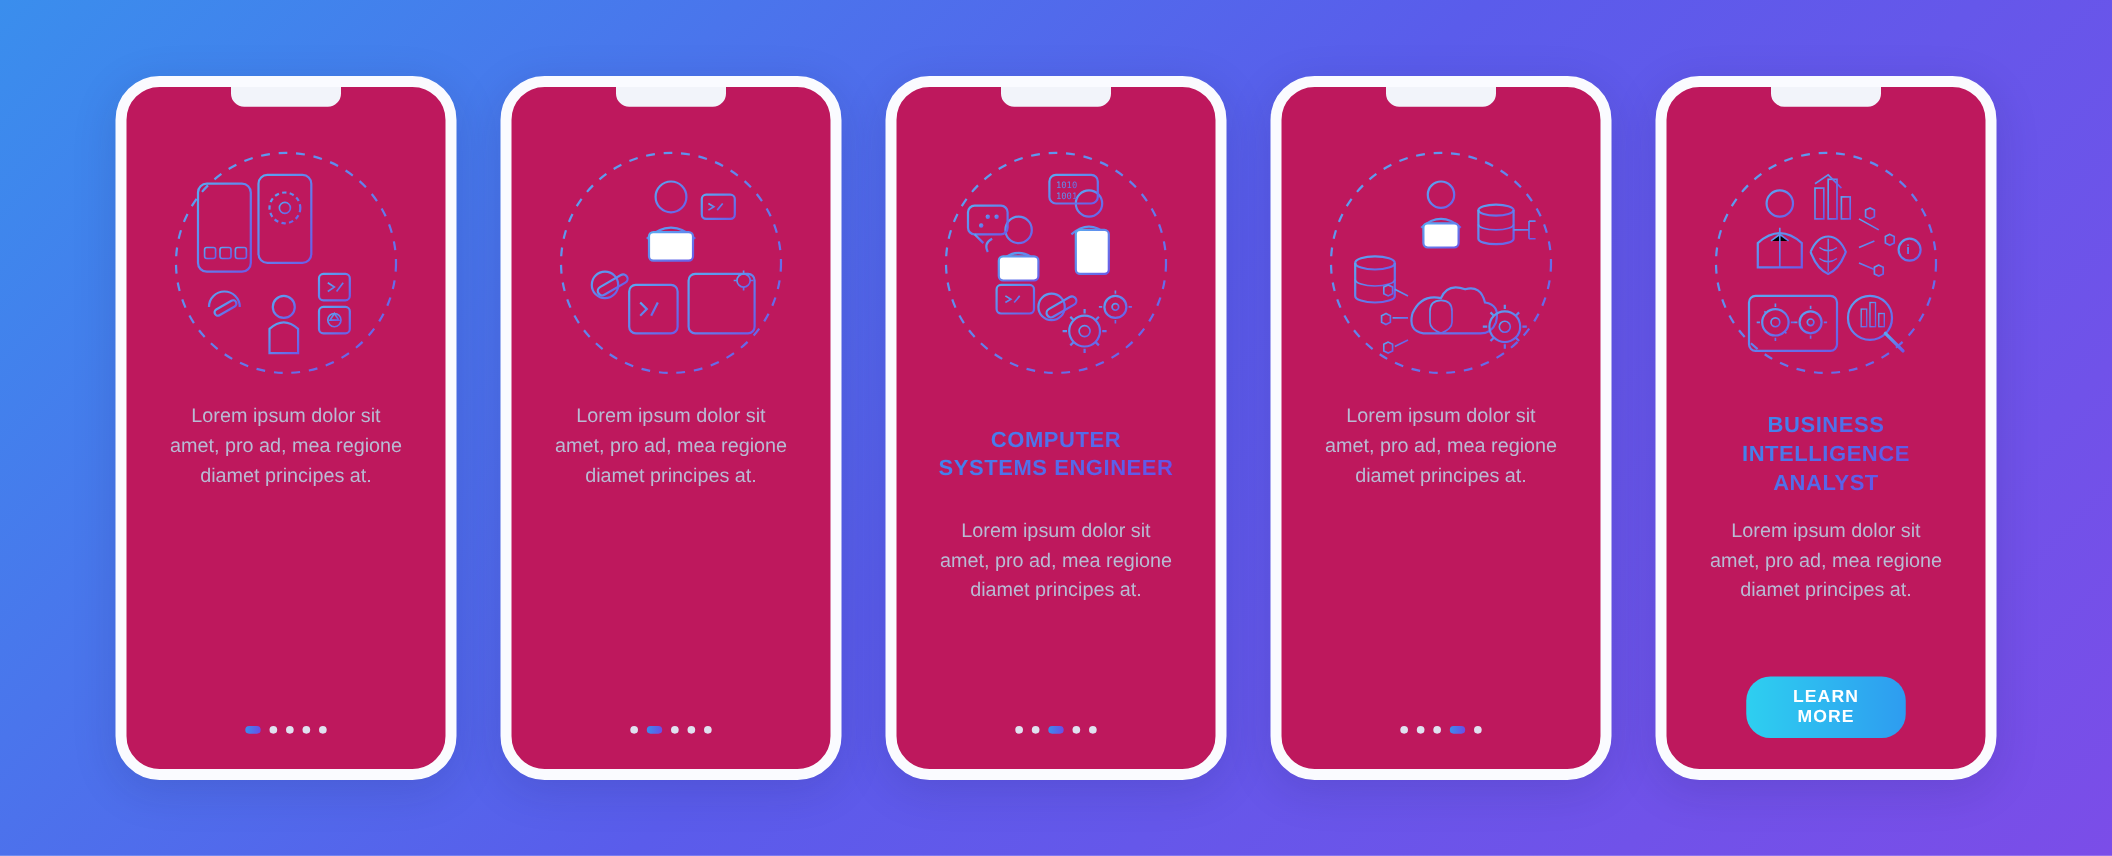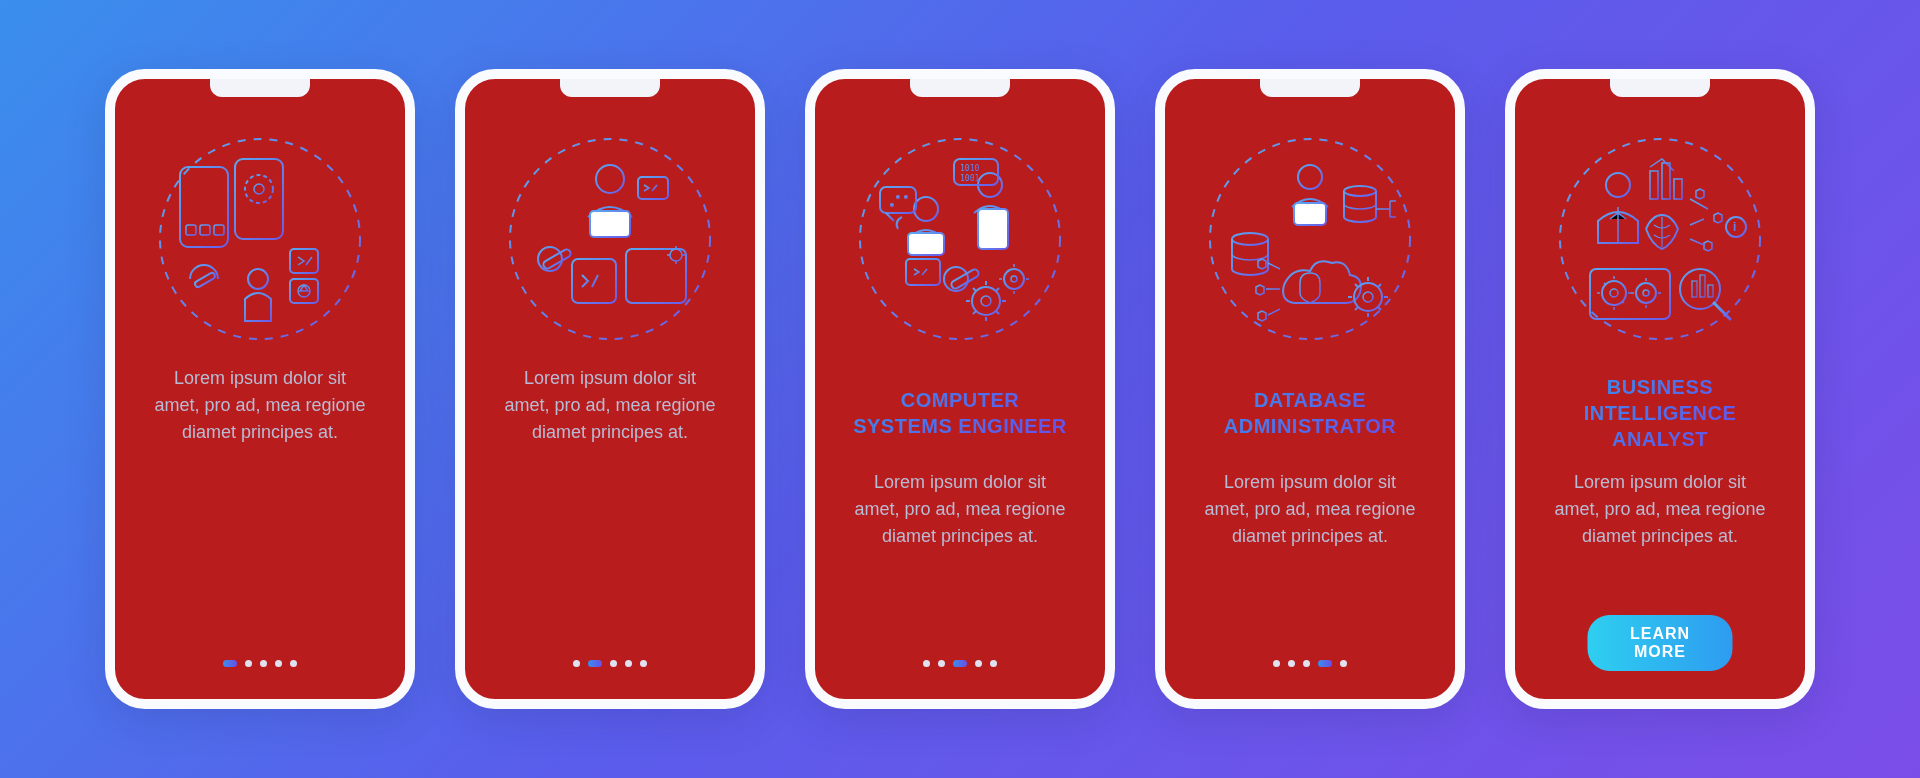--- a/index.html
+++ b/index.html
@@ -10,21 +10,21 @@
     display: flex;
     justify-content: center;
     align-items: center;
     gap: 40px;
     font-family: -apple-system, BlinkMacSystemFont, "Segoe UI", Arial, sans-serif;
     overflow: hidden;
   }
   .phone {
     width: 310px;
     height: 640px;
-    background: #b91c1c;
+    background: #be185d;
     border-radius: 40px;
     border: 10px solid #fafbff;
     box-shadow: 0 10px 40px rgba(30,30,90,0.15);
     position: relative;
     display: flex;
     flex-direction: column;
     align-items: center;
     padding: 30px 24px 24px;
   }
   .notch {
@@ -268,22 +268,20 @@
       <path d="M80 140 l-12 -6 M80 160 l-14 0 M80 180 l-12 6" stroke="url(#g4)" stroke-width="1.5"></path>
       <path d="M62 130 l-4 2 v6 l4 2 l4 -2 v-6 z" fill="none" stroke="url(#g4)" stroke-width="1.5"></path>
       <path d="M60 156 l-4 2 v6 l4 2 l4 -2 v-6 z" fill="none" stroke="url(#g4)" stroke-width="1.5"></path>
       <path d="M62 182 l-4 2 v6 l4 2 l4 -2 v-6 z" fill="none" stroke="url(#g4)" stroke-width="1.5"></path>
       <path d="M100 154 q0 -10 10 -10 q10 0 10 10 v10 q0 6 -10 10 q-10 -4 -10 -10 z" fill="none" stroke="url(#g4)" stroke-width="1.5"></path>
       <circle cx="168" cy="168" r="14" fill="none" stroke="url(#g4)" stroke-width="2"></circle>
       <circle cx="168" cy="168" r="5" fill="none" stroke="url(#g4)" stroke-width="1.5"></circle>
       <path d="M168 152 v-4 M168 188 v-4 M152 168 h-4 M188 168 h-4 M158 158 l-3 -3 M178 178 l3 3 M158 178 l-3 3 M178 158 l3 -3" stroke="url(#g4)" stroke-width="2"></path>
     </svg>
   </div>
-  <div class="title">DATABASE
-ADMINISTRATOR</div>
   <div class="desc">Lorem ipsum dolor sit amet, pro ad, mea regione diamet principes at.</div>
   <div class="dots">
     <span class="dot"></span>
     <span class="dot"></span>
     <span class="dot"></span>
     <span class="dot active"></span>
     <span class="dot"></span>
   </div>
 </div>
 

